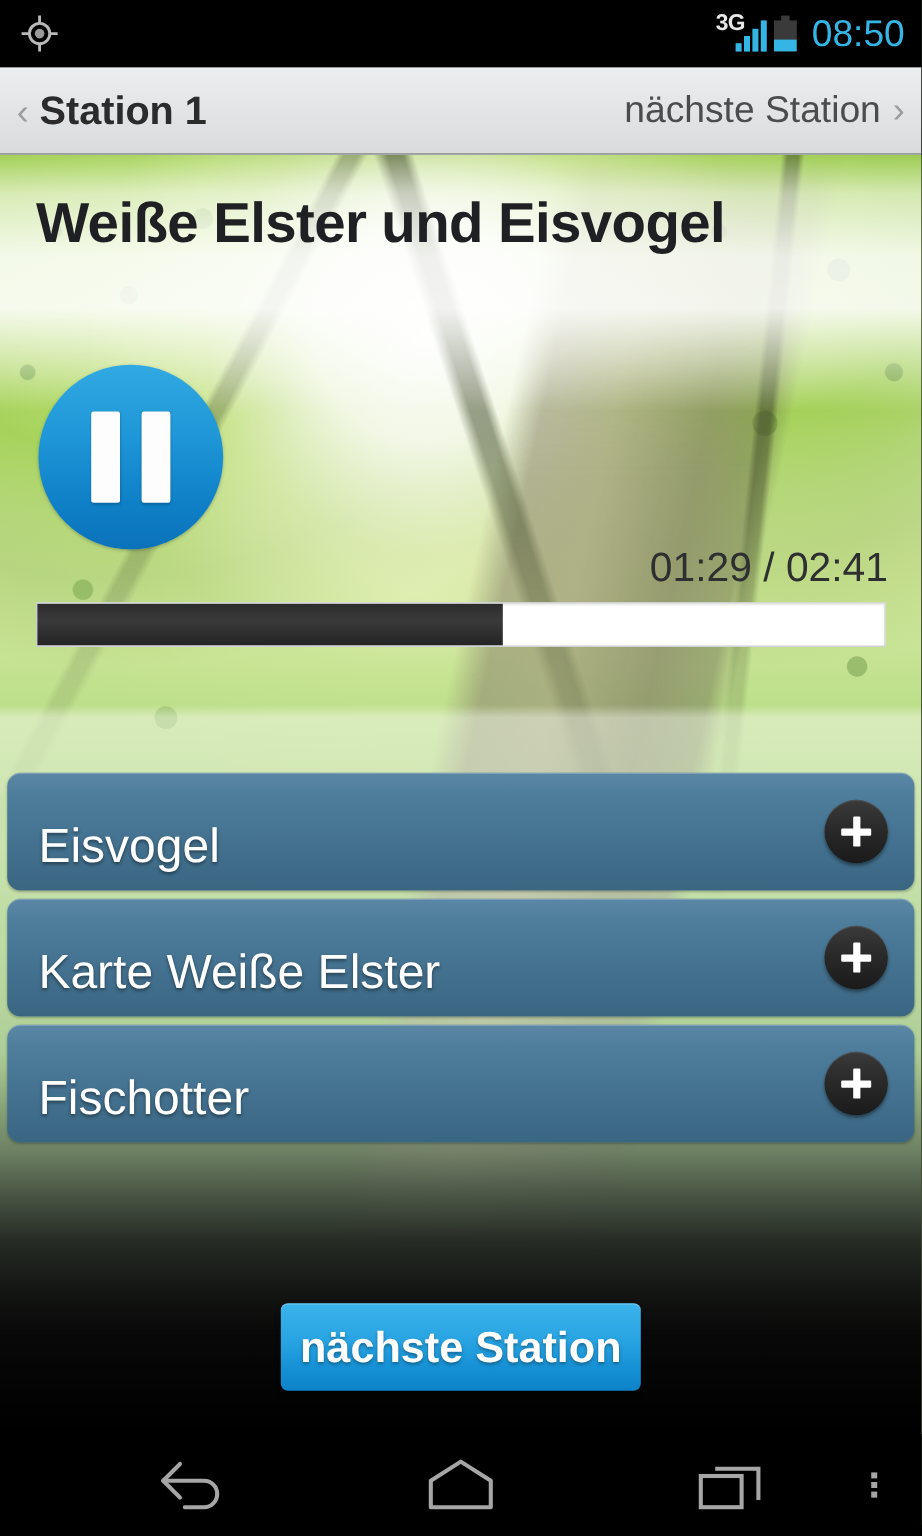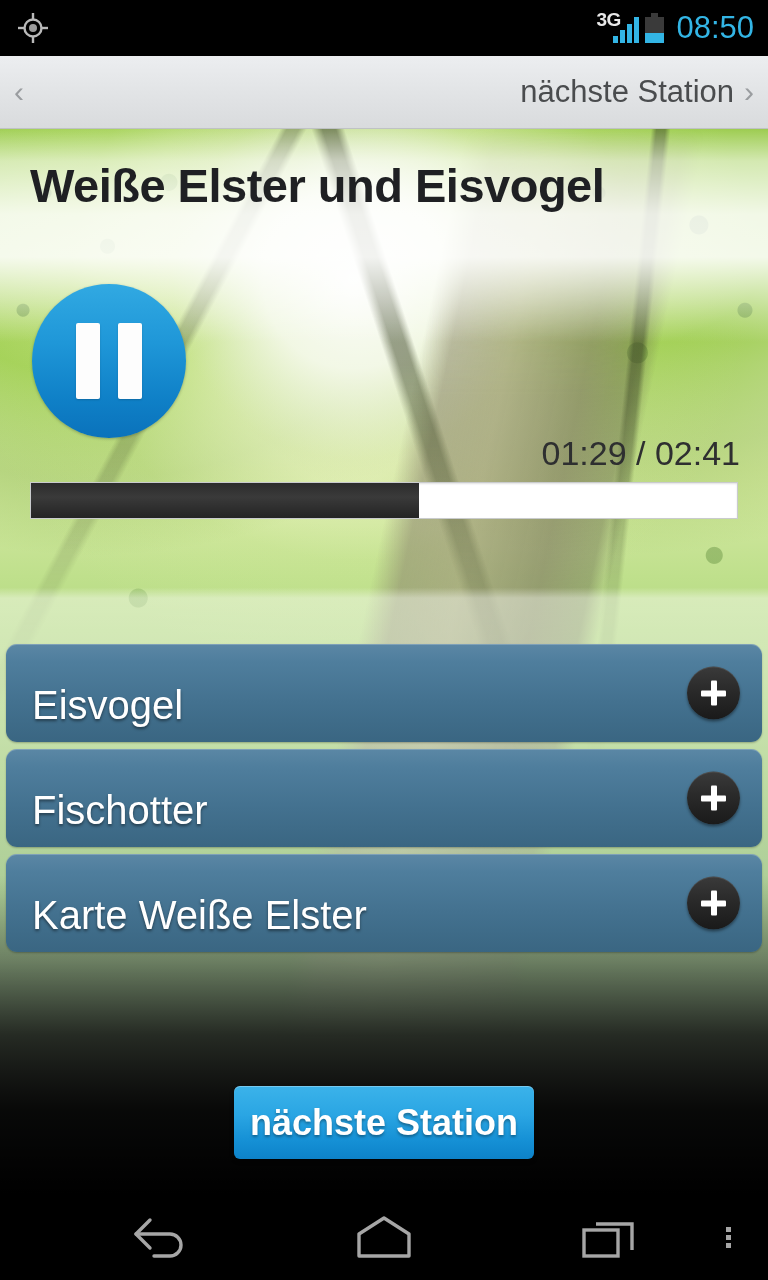--- a/index.html
+++ b/index.html
@@ -157,21 +157,21 @@
   #content { position:absolute; left:0; top:129px; width:768px; height:1066px; z-index:20; }
 
   #headline {
     position:absolute; left:30px; top:29px; width:700px;
     font-size:47px; font-weight:bold; color:#1f2023;
     letter-spacing:-0.5px;
     font-family:"Liberation Sans", sans-serif;
   }
 
   
-  #player { position:absolute; left:0; top:140px; width:768px; height:250px; }
+  #player { position:absolute; left:0; top:160px; width:768px; height:250px; }
   #play-pause {
     position:absolute; left:32px; top:15px; width:154px; height:154px;
     border-radius:50%;
     background:linear-gradient(to bottom, #31a9e2 0%, #1f97d8 38%, #0f80c7 75%, #0a72bb 100%);
     display:flex; align-items:center; justify-content:center; gap:18px;
     box-shadow:0 1px 3px rgba(0,0,0,0.25);
     cursor:pointer;
   }
   #play-pause span {
     display:block; width:24px; height:76px; background:#fdfdfd; border-radius:2px;
@@ -295,20 +295,21 @@
             <div class="fill" style="height: 37%;"></div>
           </div>
       </div>
       <div id="clock">08:50</div>
     </div>
   </div>
 
   <div id="titlebar">
     <div id="back-group">
       <span class="chev">‹</span>
+      <span id="station-title">Station 1</span>
     </div>
     <div id="next-group">
       <span id="next-label">nächste Station</span>
       <span class="chev">›</span>
     </div>
   </div>
 
   <div id="content">
 
     <div id="headline">Weiße Elster und Eisvogel</div>
@@ -323,25 +324,25 @@
         <div id="progress-fill" style="width: 55%;"></div>
       </div>
     </div>
 
     <div id="link-list">
       <div class="list-item">
         <span class="list-label">Eisvogel</span>
         <span class="plus-btn"></span>
       </div>
       <div class="list-item">
+        <span class="list-label">Karte Weiße Elster</span>
+        <span class="plus-btn"></span>
+      </div>
+      <div class="list-item">
         <span class="list-label">Fischotter</span>
-        <span class="plus-btn"></span>
-      </div>
-      <div class="list-item">
-        <span class="list-label">Karte Weiße Elster</span>
         <span class="plus-btn"></span>
       </div>
     </div>
 
     <div id="next-station-btn" style="top: 957px;">
       <span>nächste Station</span>
     </div>
 
   </div>
 

